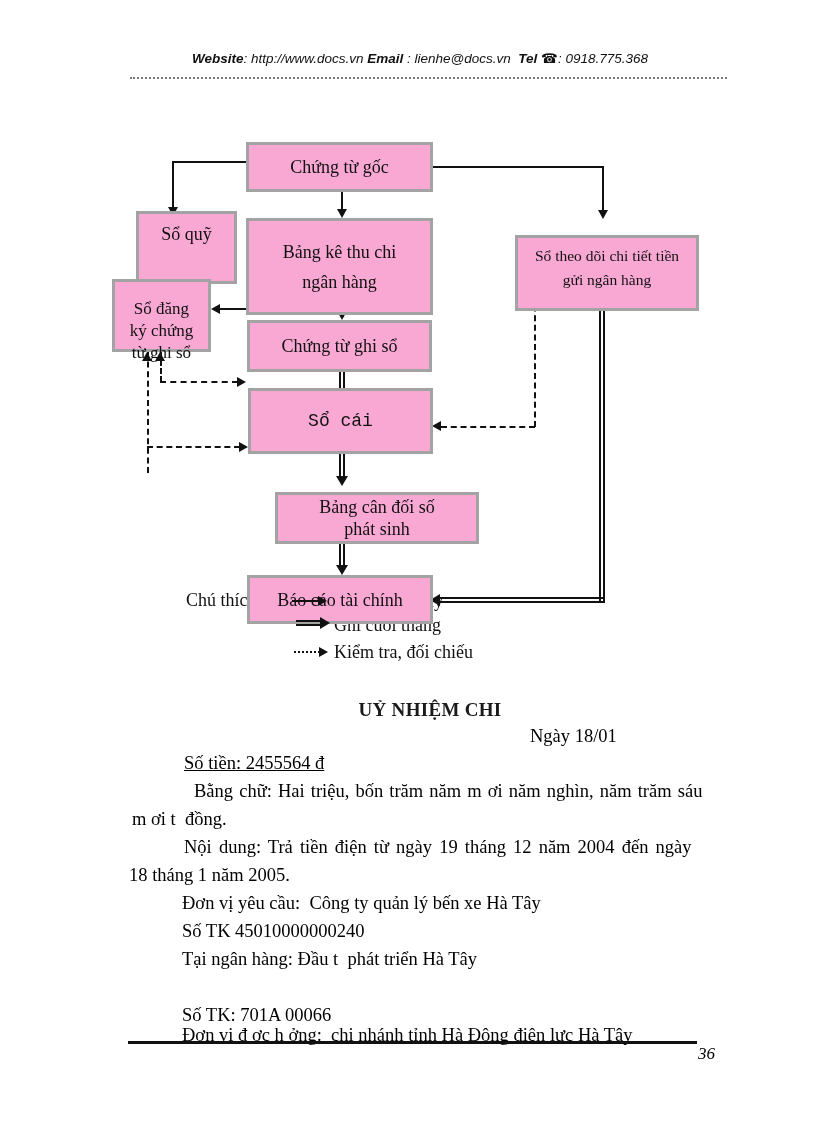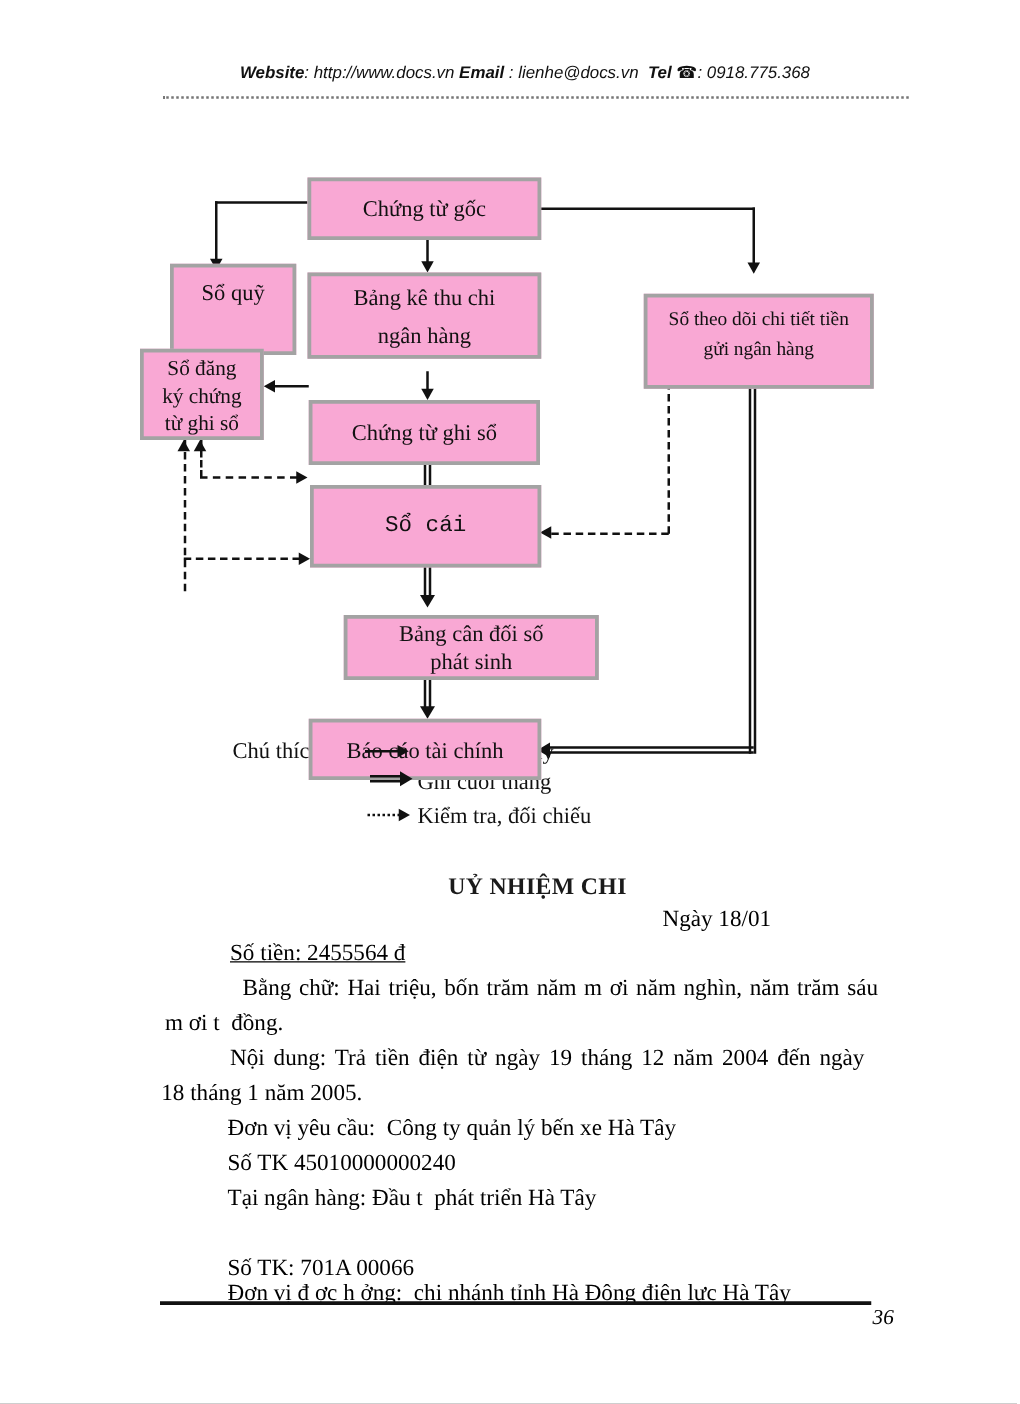--- a/index.html
+++ b/index.html
@@ -112,25 +112,25 @@
   <div class="abs dbl-h z3" style="left:296px;top:620px;width:26px;"></div>
   <div class="abs ah ah-right-big z3" style="left:320px;top:617px;"></div>
   <div class="abs leg-text" style="left:334px;top:615px;">Ghi cuối tháng</div>
 
   <div class="abs dot-h" style="left:294px;top:651px;width:26px;"></div>
   <div class="abs ah ah-right" style="left:319px;top:647px;"></div>
   <div class="abs leg-text" style="left:334px;top:642px;">Kiểm tra, đối chiếu</div>
 
   <div class="abs fbox" style="left:246px;top:142px;width:187px;height:50px;">Chứng từ gốc</div>
   <div class="abs fbox top-align" style="left:136px;top:211px;width:101px;height:73px;padding-top:8px;">Sổ quỹ</div>
-  <div class="abs fbox" style="left:246px;top:218px;width:187px;height:69px;line-height:30px;">Bảng kê thu chi
+  <div class="abs fbox" style="left:246px;top:218px;width:187px;height:97px;line-height:30px;">Bảng kê thu chi
 ngân hàng</div>
   <div class="abs fbox top-align" style="left:515px;top:235px;width:184px;height:76px;font-size:15.5px;line-height:24px;padding-top:6px;">Sổ theo dõi chi tiết tiền
 gửi ngân hàng</div>
-  <div class="abs fbox top-align" style="left:112px;top:279px;width:99px;height:73px;font-size:17px;line-height:22px;padding-top:2px;z-index:2;">Sổ đăng
+  <div class="abs fbox top-align" style="left:112px;top:279px;width:99px;height:73px;font-size:17px;line-height:22px;padding-top:16px;z-index:2;">Sổ đăng
 ký chứng
 từ ghi sổ</div>
   <div class="abs fbox" style="left:247px;top:320px;width:185px;height:52px;">Chứng từ ghi sổ</div>
   <div class="abs fbox" style="left:248px;top:388px;width:185px;height:66px;font-family:Liberation Mono, monospace;">Sổ cái</div>
   <div class="abs fbox" style="left:247px;top:492px;width:204px;height:52px;line-height:22px;margin-left:28px;">Bảng cân đối số
 phát sinh</div>
   <div class="abs fbox" style="left:247px;top:575px;width:186px;height:49px;z-index:2;">Báo cáo tài chính</div>
 
   <div class="abs doc-title">UỶ NHIỆM CHI</div>
   <div class="abs doc-line" style="left:530px;top:726px;">Ngày 18/01</div>

